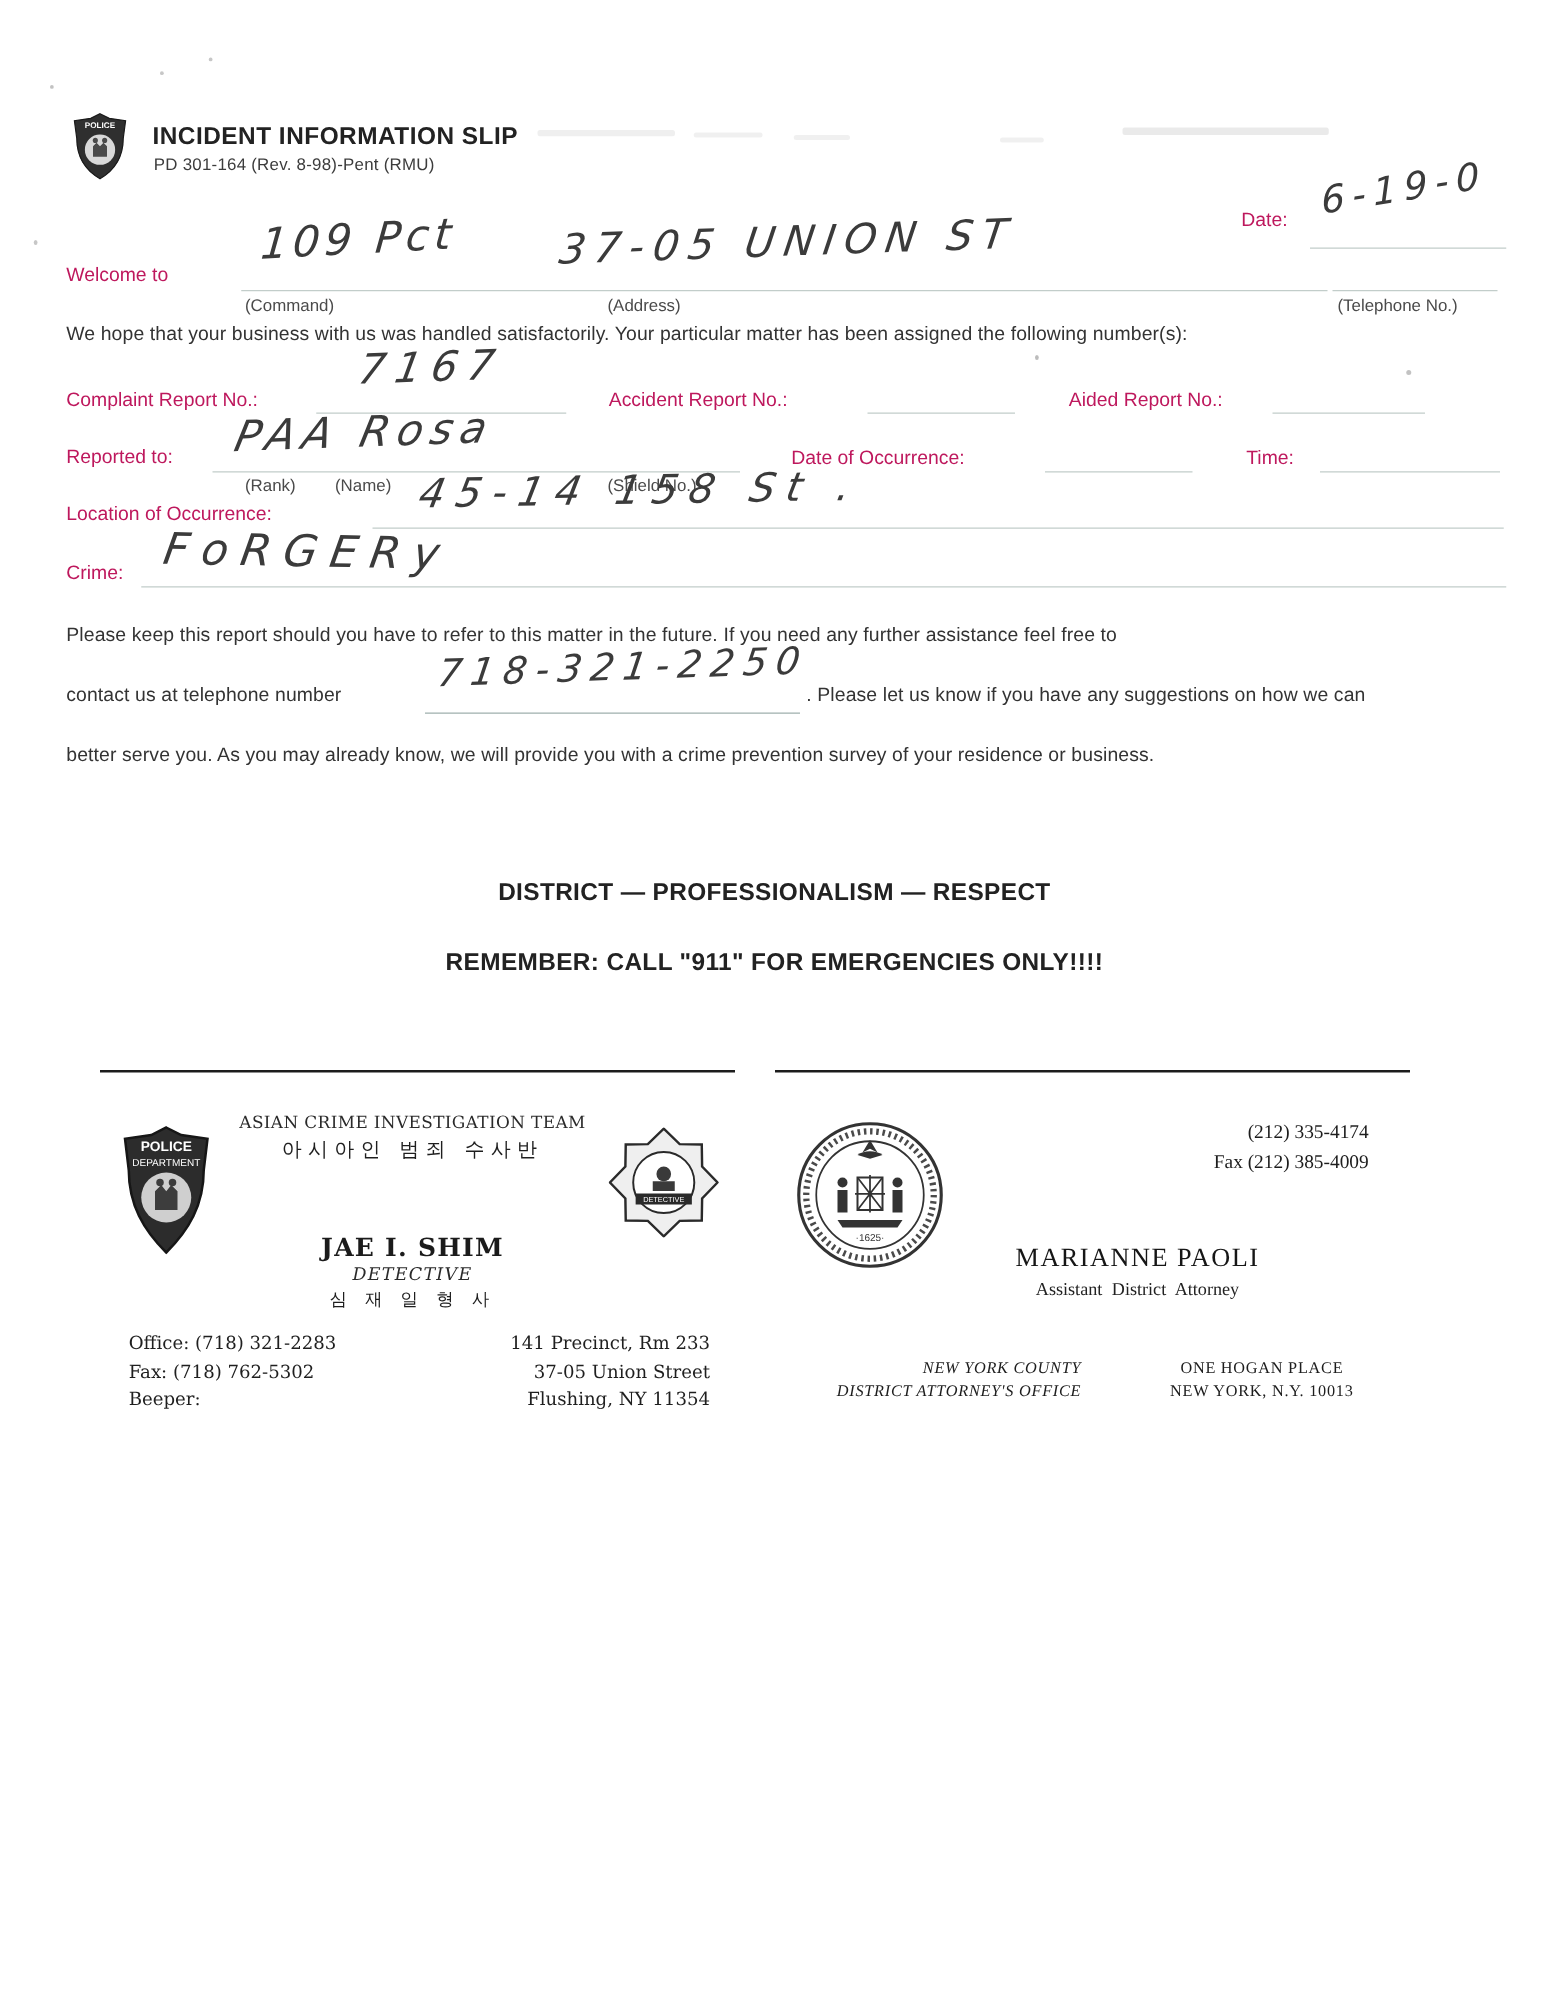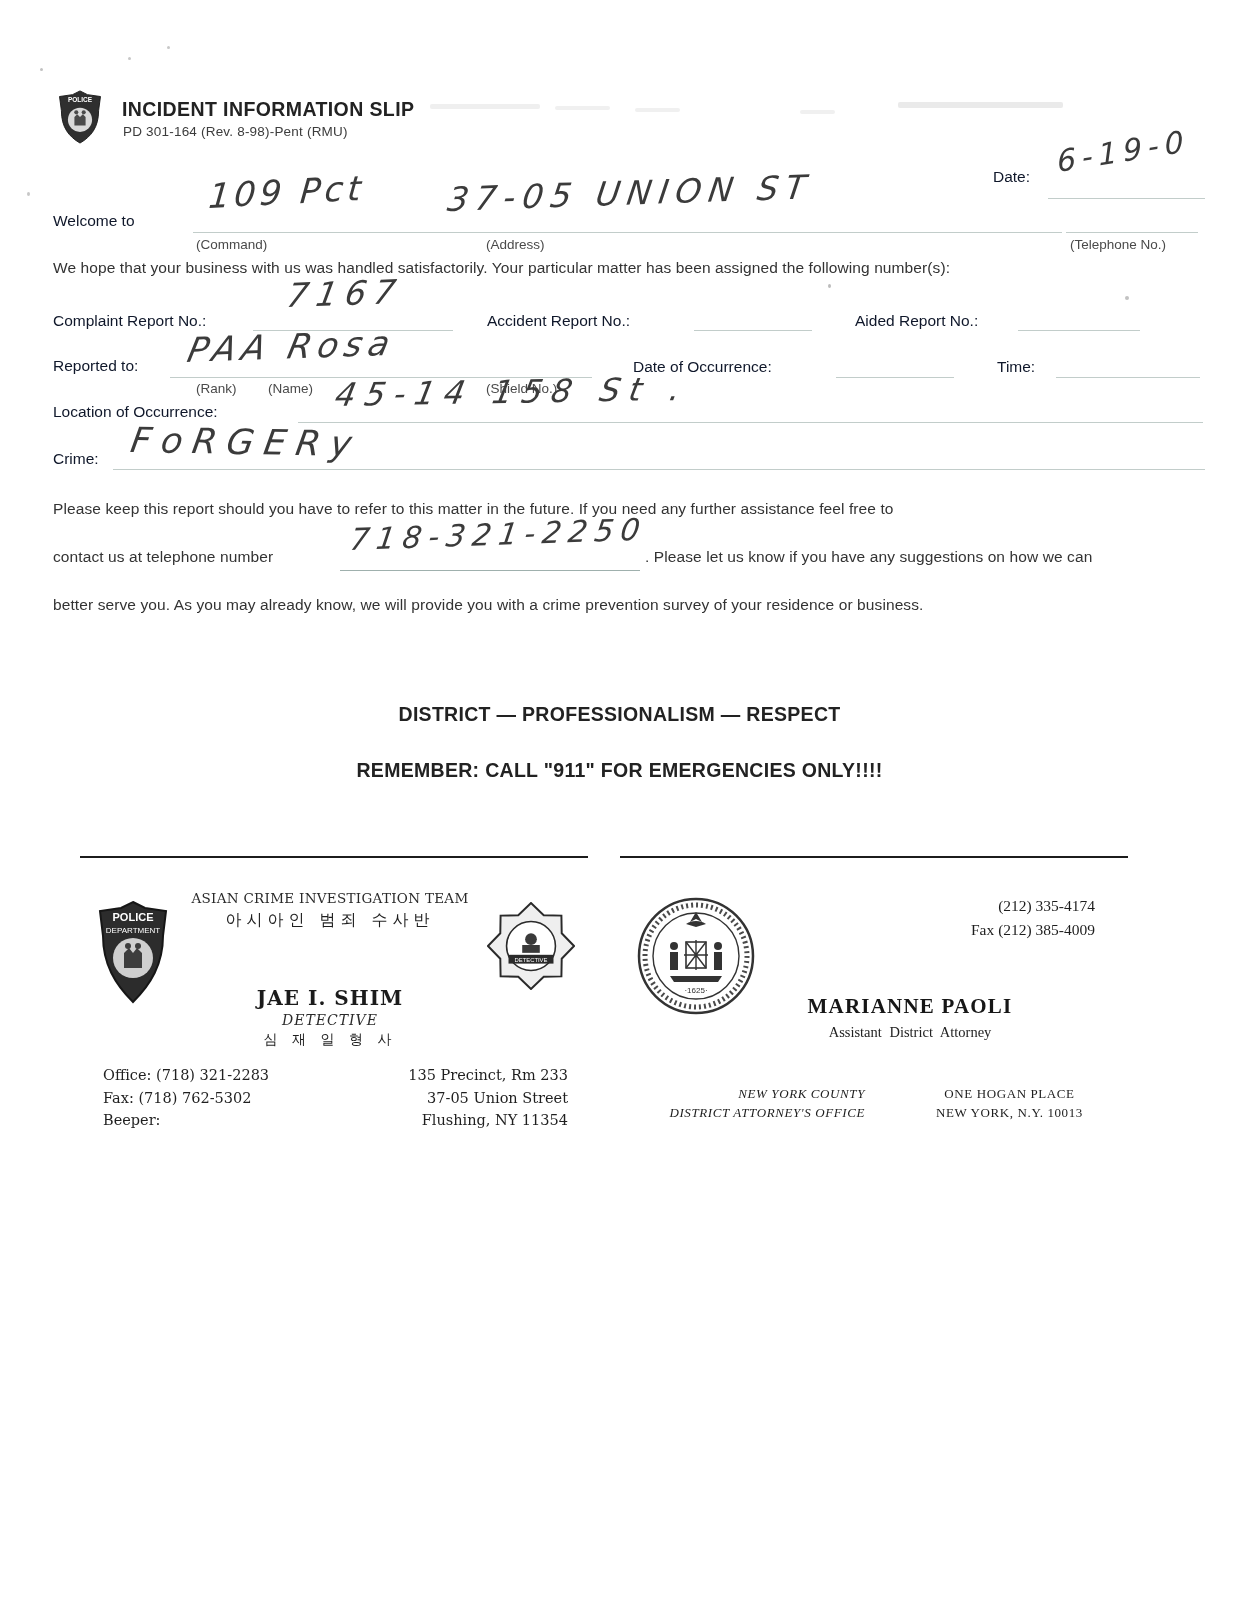--- a/index.html
+++ b/index.html
@@ -2,21 +2,21 @@
 <html><head>
 <meta charset="utf-8">
 <style>
   html,body{margin:0;padding:0;background:#e8e8e8;}
   .page{
     position:relative;width:1239px;height:1600px;background:#ffffff;
     margin:0 auto;font-family:"Liberation Sans",sans-serif;color:#2e2e2e;
     overflow:hidden;
   }
   .abs{position:absolute;}
-  .lbl{font-size:15.5px;color:#0f172a;white-space:nowrap;}
+  .lbl{font-size:15.5px;color:#be185d;white-space:nowrap;}
   .cap{font-size:13.5px;color:#4a4a4a;white-space:nowrap;}
   .para{font-size:15.5px;color:#333;white-space:nowrap;letter-spacing:.1px;}
   .fline{border-bottom:1.6px solid #c2cdca;}
   .hw{
     font-family:"DejaVu Sans",sans-serif;font-style:italic;color:#3b3b3b;
     white-space:nowrap;transform-origin:left bottom;
   }
   .title{font-size:19.5px;font-weight:bold;letter-spacing:.4px;color:#222;}
   .subtitle{font-size:13.5px;color:#3c3c3c;letter-spacing:.2px;}
   .slogan{width:1239px;text-align:center;font-size:19.5px;font-weight:bold;color:#222;letter-spacing:.3px;}
@@ -143,21 +143,21 @@
     <div style="font-size:14px;margin-top:3px;letter-spacing:5px;color:#1e1e1e;">심  재 일 형 사</div>
   </div>
 
   <div class="abs card-serif" style="left:103px;top:1064px;font-size:14.5px;line-height:22.5px;color:#1f1f1f;">
     <div>Office: (718) 321-2283</div>
     <div>Fax: (718) 762-5302</div>
     <div>Beeper:</div>
   </div>
 
   <div class="abs card-serif" style="left:398px;top:1064px;width:170px;text-align:right;font-size:14.5px;line-height:22.5px;color:#1f1f1f;">
-    <div>135 Precinct, Rm 233</div>
+    <div>141 Precinct, Rm 233</div>
     <div>37-05 Union Street</div>
     <div>Flushing, NY 11354</div>
   </div>
 
   <svg class="abs" style="left:636px;top:896px;" width="120" height="120" viewBox="0 0 120 120">
     <circle cx="60" cy="60" r="57" fill="#ffffff" stroke="#333333" stroke-width="2.5"></circle>
     <circle cx="60" cy="60" r="51" fill="none" stroke="#4a4a4a" stroke-width="5" stroke-dasharray="2 3"></circle>
     <circle cx="60" cy="60" r="43" fill="none" stroke="#333333" stroke-width="1.4"></circle>
     <path d="M60 16 L54 26 L60 23 L66 26 Z" fill="#333333"></path>
     <path d="M50 28 C55 24 65 24 70 28 L60 31 Z" fill="#333333"></path>
@@ -170,21 +170,21 @@
     <path d="M34 80 L86 80 L82 86 L38 86 Z" fill="#333333"></path>
     <text x="60" y="97" text-anchor="middle" font-size="8" fill="#333333">·1625·</text>
   </svg>
 
   <div class="abs times" style="left:920px;top:894px;width:175px;text-align:right;font-size:15.5px;line-height:24px;color:#1d1d1d;">
     <div>(212) 335-4174</div>
     <div>Fax (212) 385-4009</div>
   </div>
 
   <div class="abs times" style="left:755px;top:994px;width:310px;text-align:center;">
-    <div style="font-size:21px;font-weight:bold;letter-spacing:1.2px;color:#161616;">MARIANNE PAOLI</div>
+    <div style="font-size:21px;font-weight:normal;letter-spacing:1.2px;color:#161616;">MARIANNE PAOLI</div>
     <div style="font-size:14.5px;margin-top:5px;word-spacing:4px;color:#222222;">Assistant District Attorney</div>
   </div>
 
   <div class="abs times" style="left:635px;top:1084px;width:230px;text-align:right;font-size:13px;line-height:19px;letter-spacing:.6px;color:#1d1d1d;font-style:italic;">
     <div>NEW YORK COUNTY</div>
     <div>DISTRICT ATTORNEY'S OFFICE</div>
   </div>
 
   <div class="abs times" style="left:912px;top:1084px;width:195px;text-align:center;font-size:13px;line-height:19px;letter-spacing:.6px;color:#1d1d1d;">
     <div>ONE HOGAN PLACE</div>

